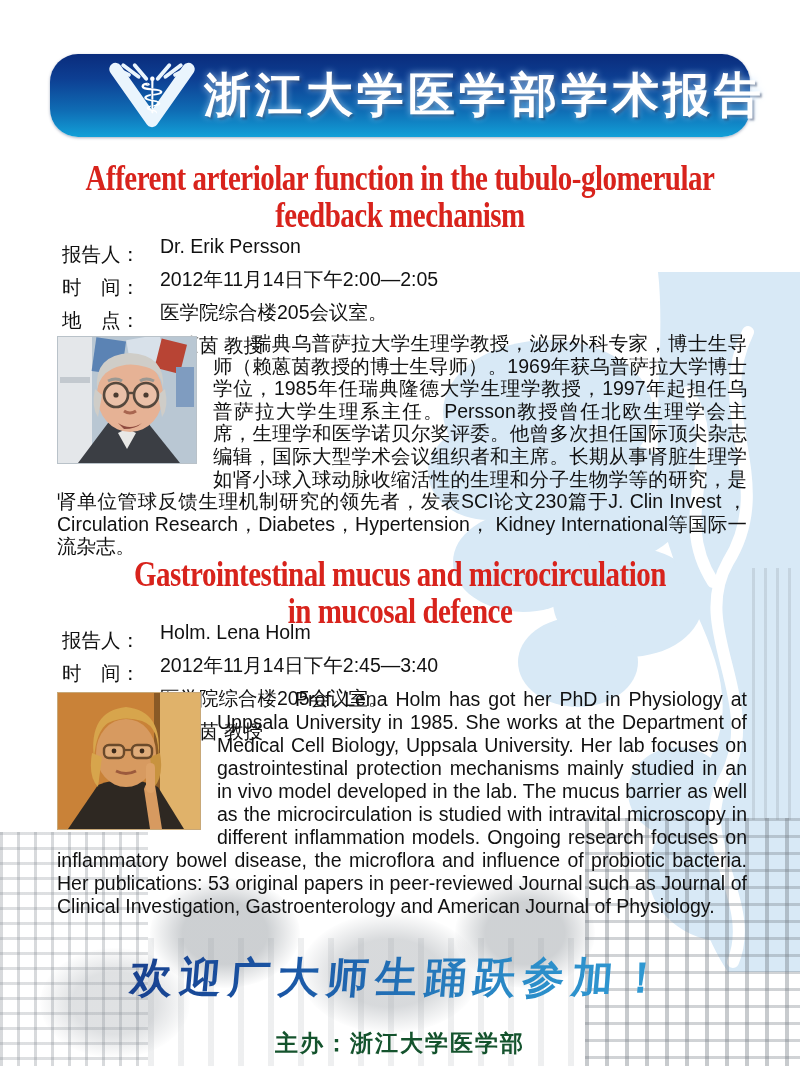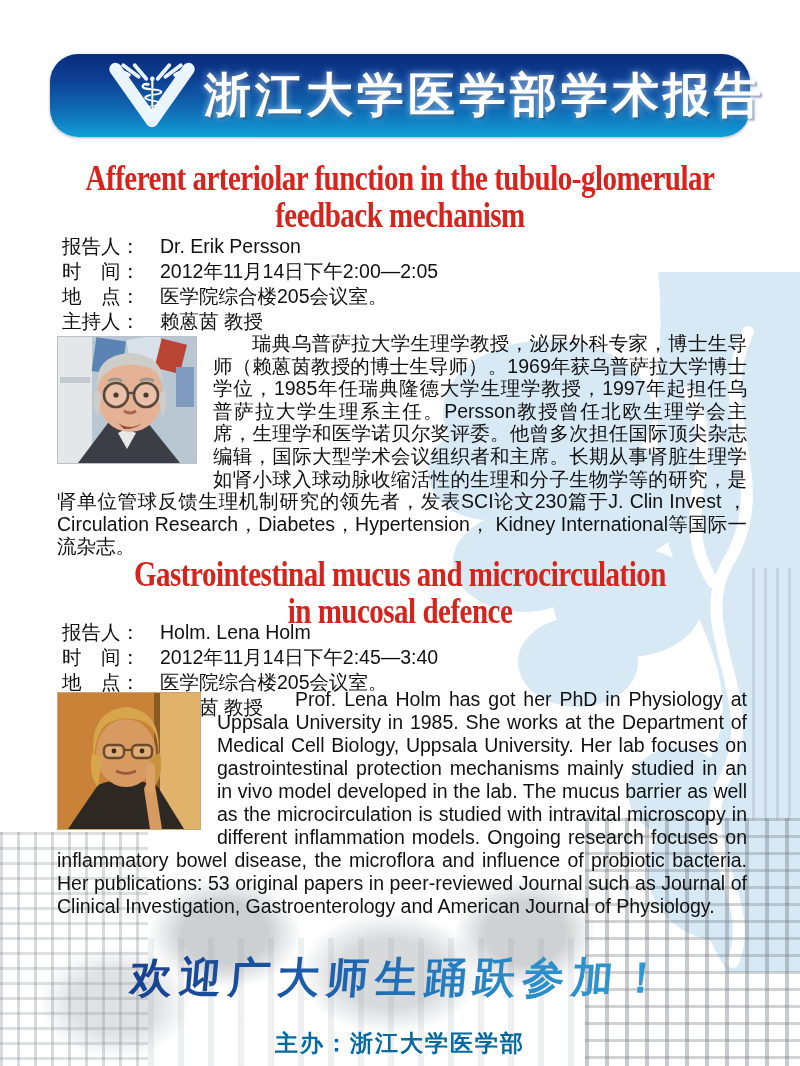--- a/index.html
+++ b/index.html
@@ -47,21 +47,21 @@
     transform:scaleY(1.2);transform-origin:top center;
   }
   .talk-title div{white-space:nowrap;}
   #title1{top:160px;}
   #title2{top:556px;}
   
   .details{position:absolute;left:62px;z-index:2;font-size:19.5px;line-height:25px;}
   #details1{top:234px;}
   #details2{top:620px;}
   .detail-row{display:flex;}
-  .detail-label{white-space:pre;min-width:92px;}
+  .detail-label{white-space:pre;min-width:92px;margin-top:8px;}
   .detail-value{white-space:pre;padding-left:6px;}
   
   .bio{
     position:absolute;left:57px;width:690px;z-index:2;font-size:19.5px;line-height:22.6px;
     text-align:justify;
   }
   #bio1{top:332px;text-indent:2em;}
   #bio2{top:688px;text-indent:4em;line-height:23px;}
   .photo{float:left;margin:4px 16px 4px 0;display:block;}
   #photo1{width:138px;height:126px;border:1px solid #b9c2c9;}
@@ -74,21 +74,21 @@
   }
   @supports ((-webkit-background-clip:text) or (background-clip:text)){
     .welcome{
       background:linear-gradient(100deg,#172f7c 0%,#1a55a4 35%,#2b8cc8 65%,#35a8de 100%);
       -webkit-background-clip:text;background-clip:text;
       -webkit-text-fill-color:transparent;color:transparent;
     }
   }
   .organizer{
     position:absolute;left:0;top:1028px;width:800px;text-align:center;z-index:2;
-    font-size:23px;font-weight:900;letter-spacing:2px;color:#0369a1;white-space:pre;
+    font-size:23px;font-weight:900;letter-spacing:2px;color:#14532d;white-space:pre;
   }
 </style>
 </head>
 <body>
 
 <div class="page">
 
   <svg class="watermark" viewBox="0 0 380 700" aria-hidden="true">
     <g fill="#d8e9f6">
       <ellipse cx="120" cy="140" rx="105" ry="72"></ellipse>

